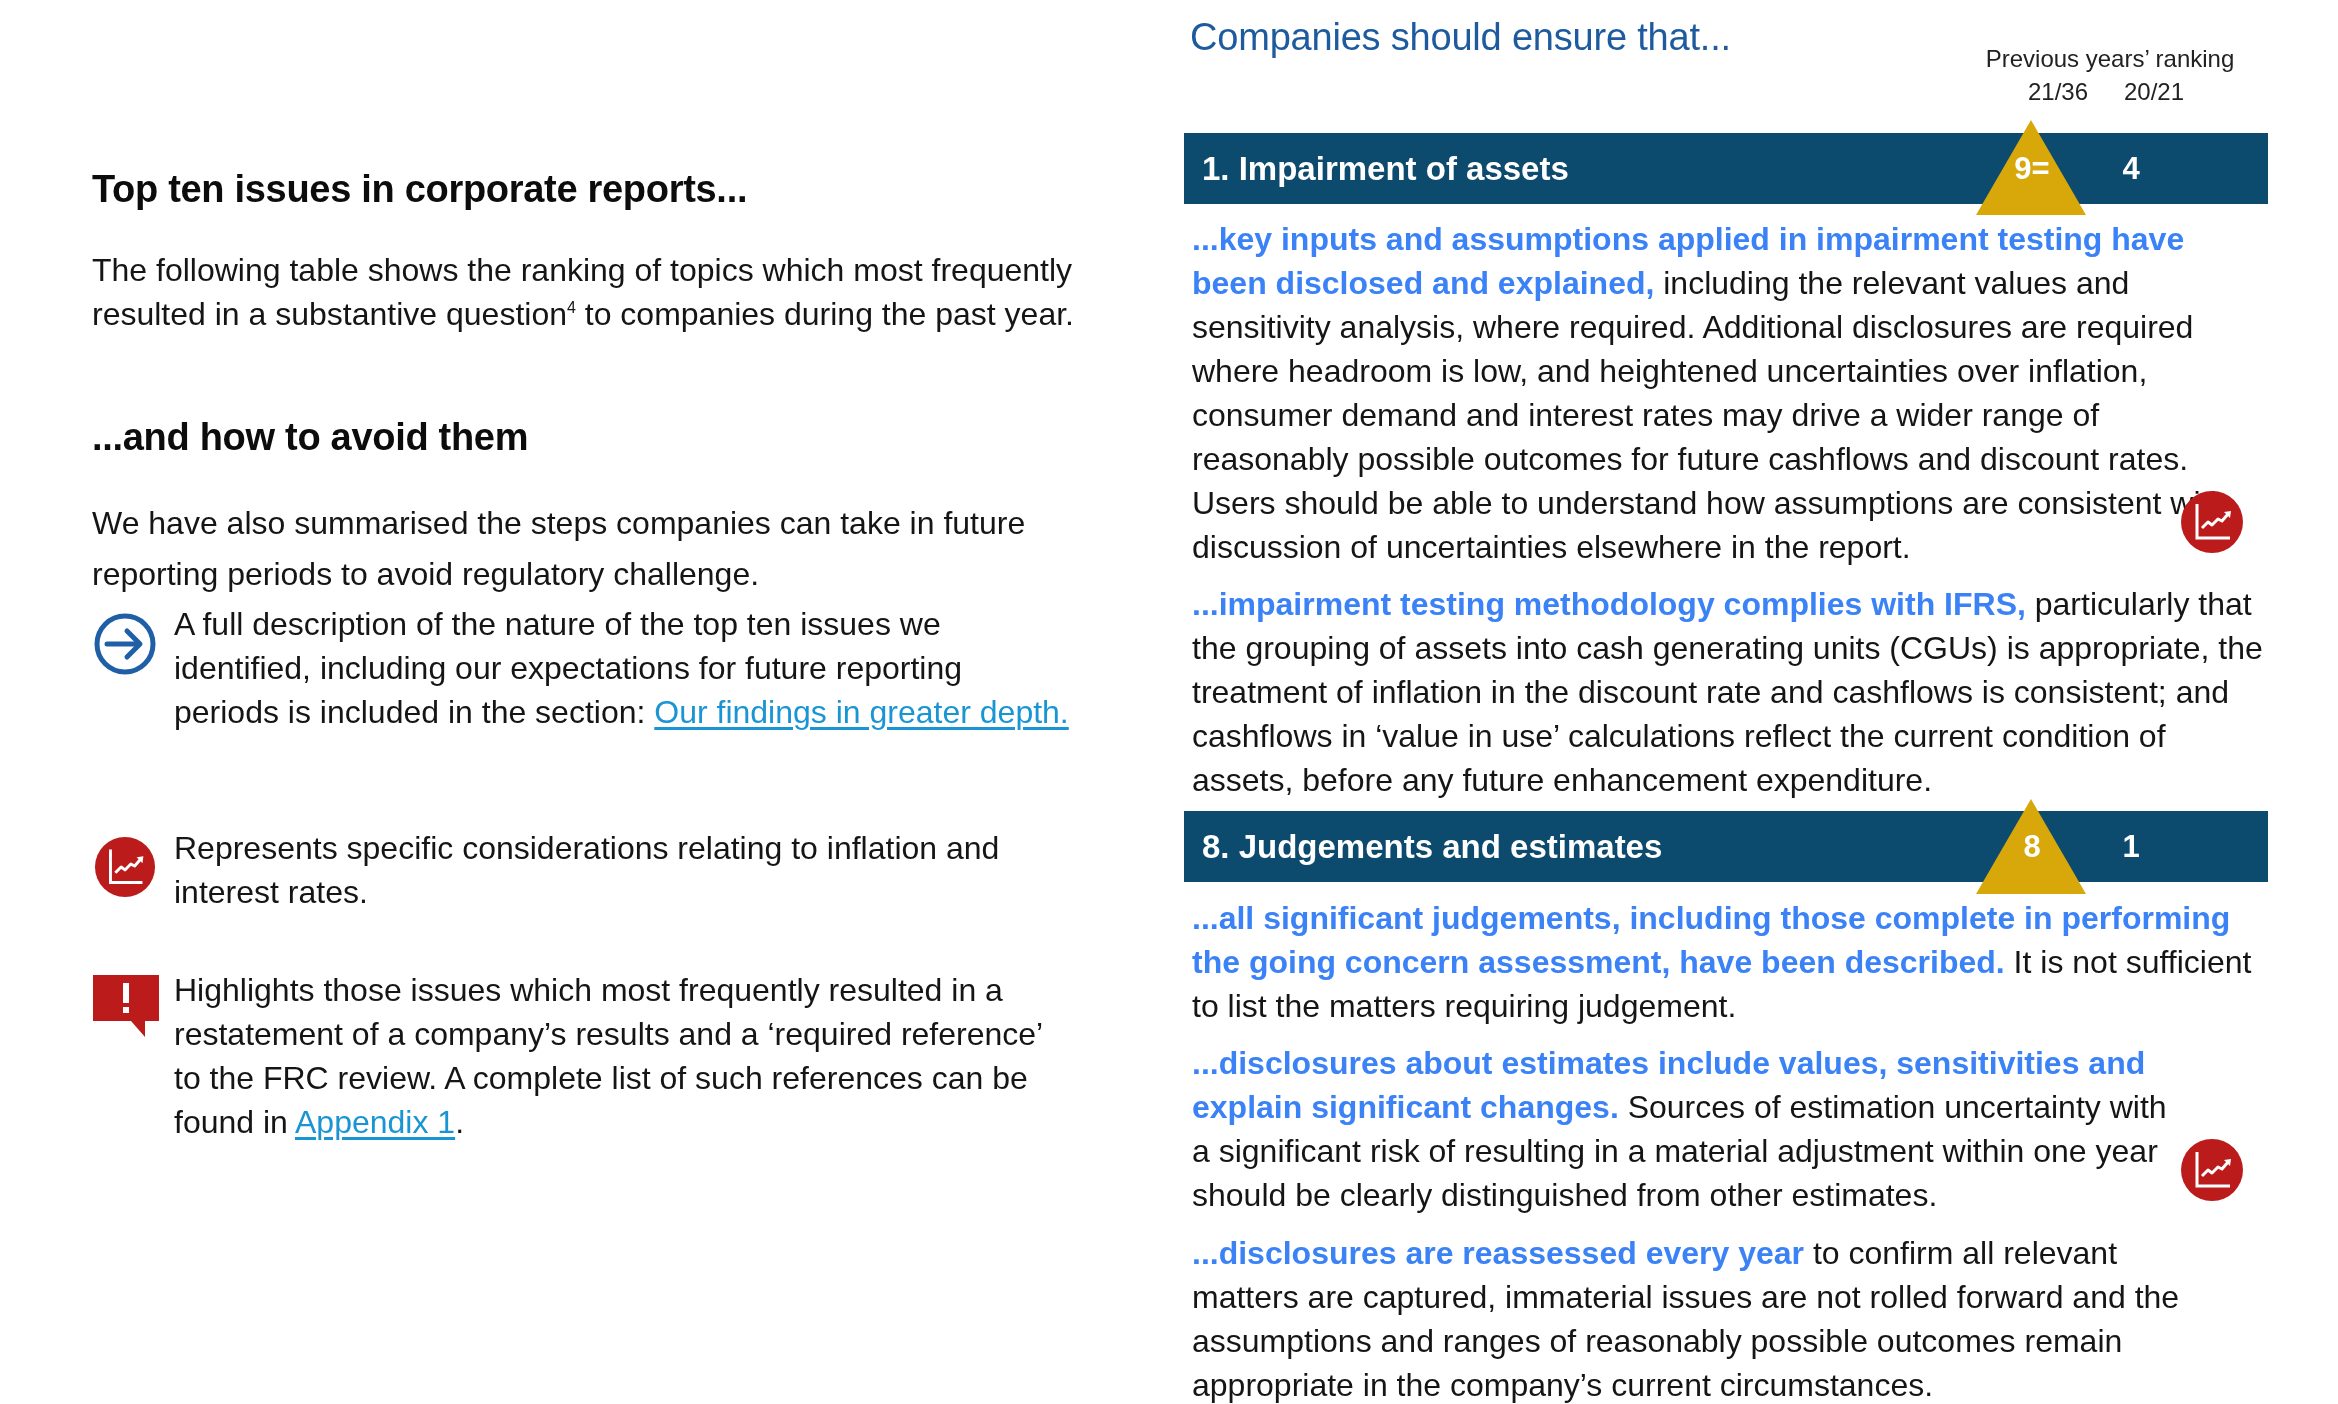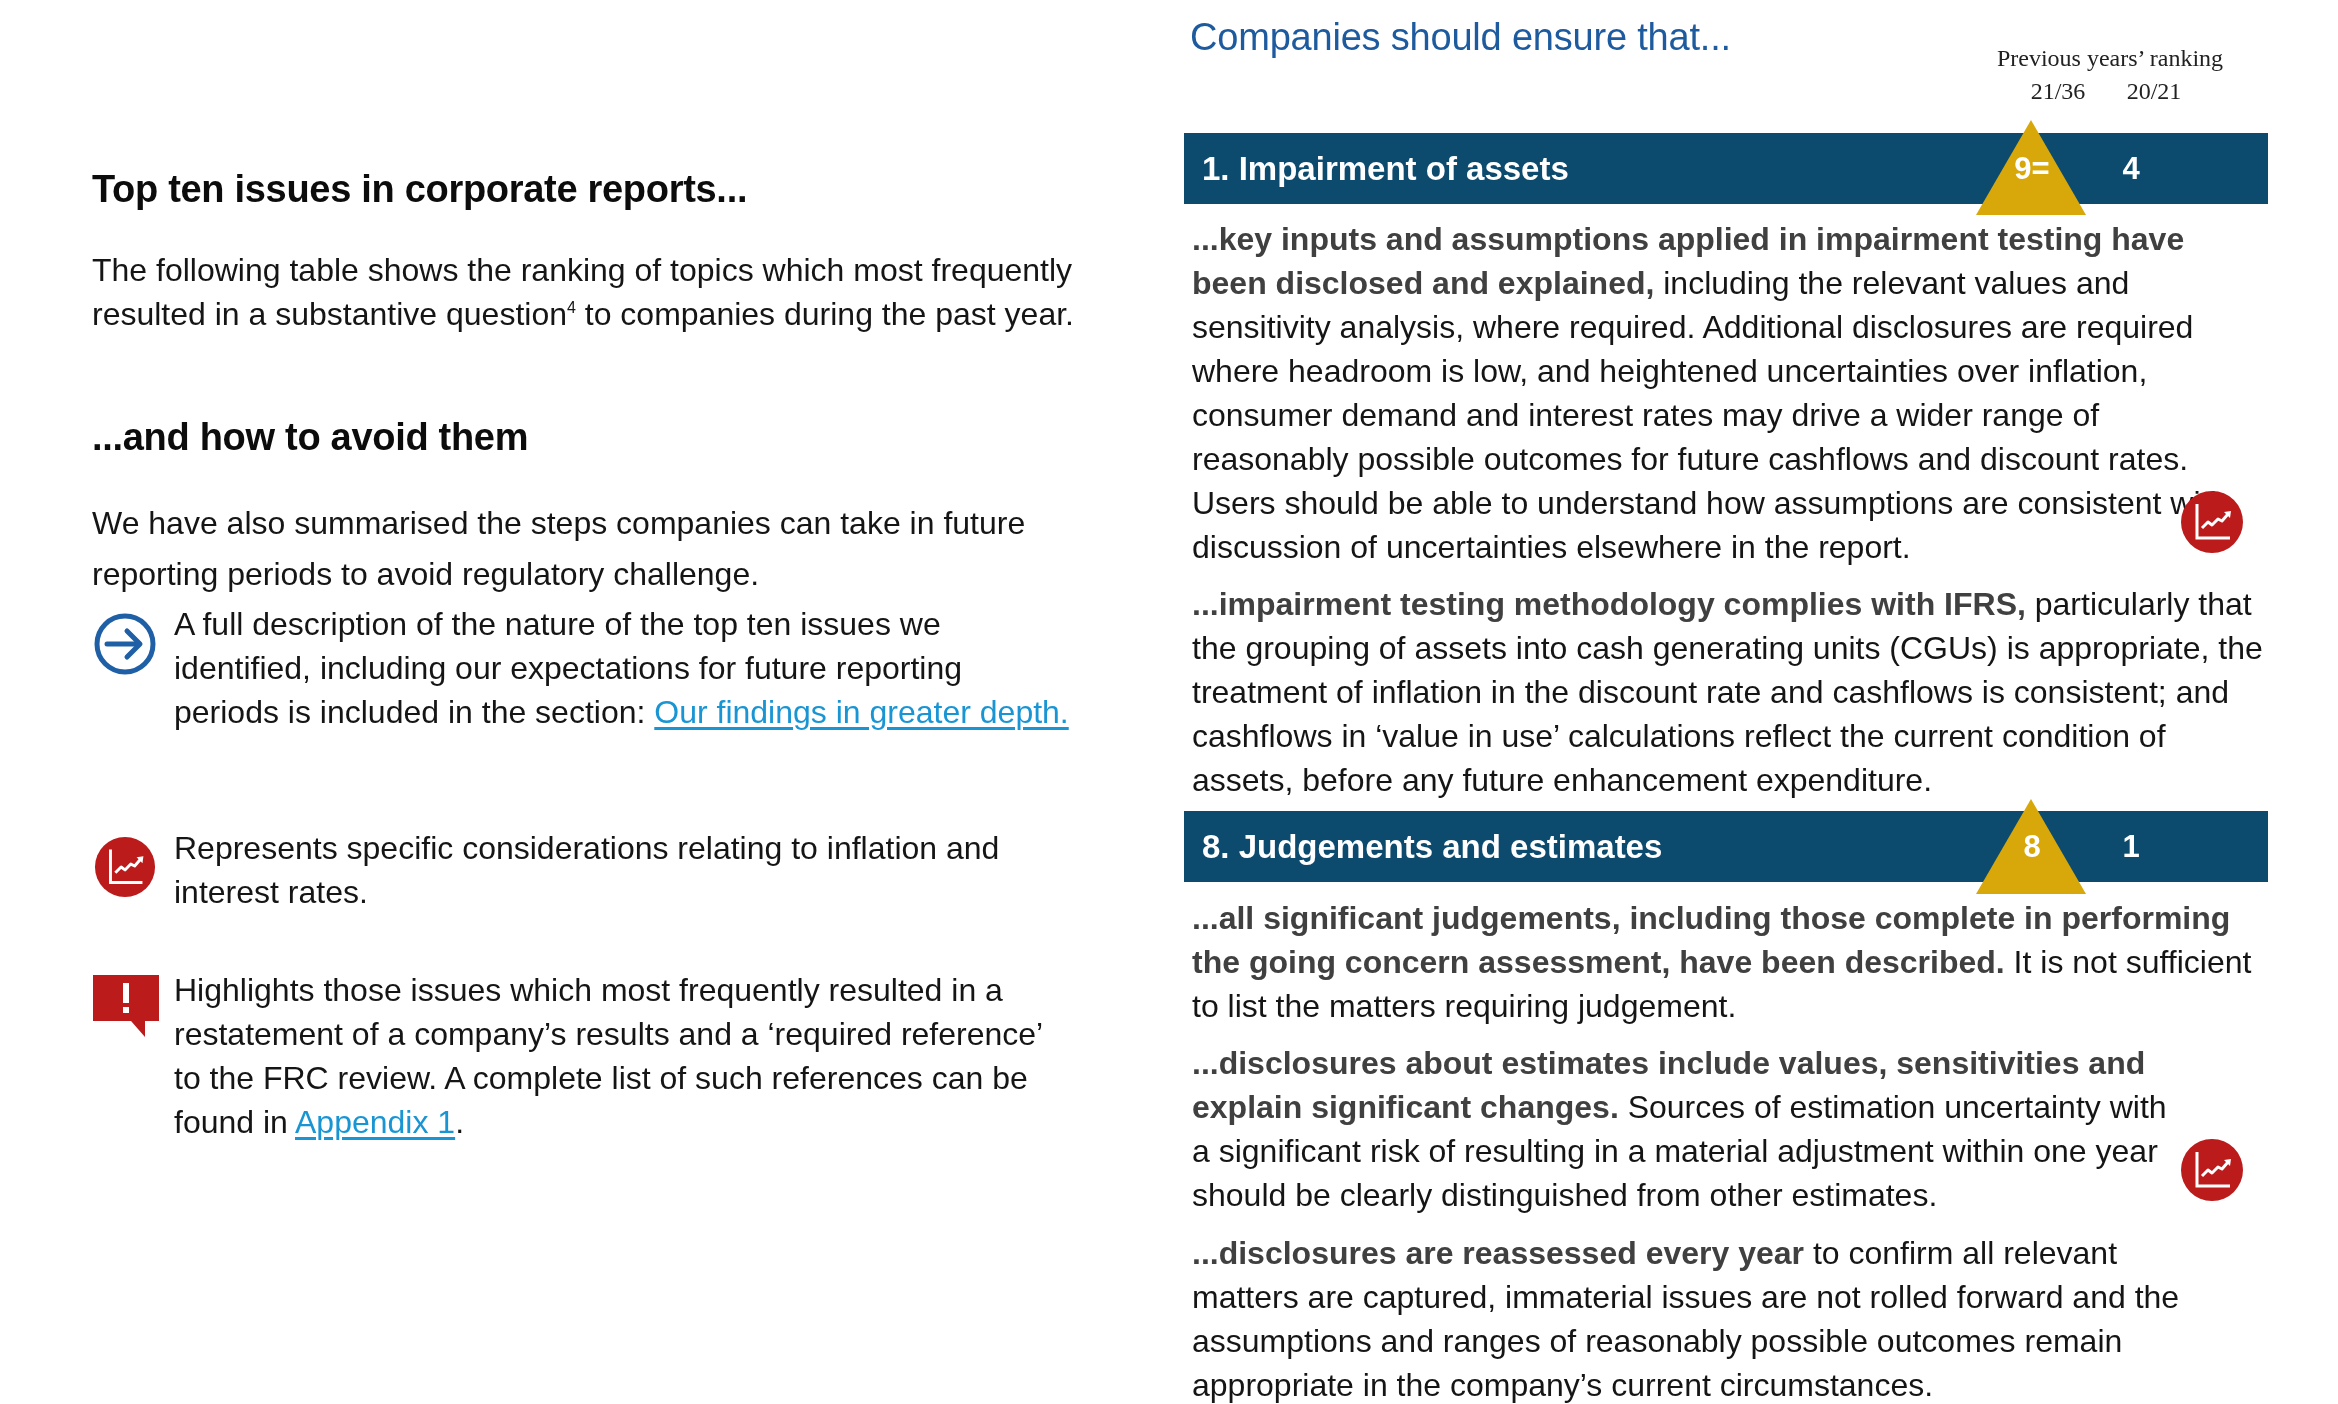--- a/index.html
+++ b/index.html
@@ -9,27 +9,27 @@
   }
   .abs { position: absolute; }
   
   .h2 { font-weight: bold; font-size: 38px; letter-spacing: -0.3px; color: #0c0c0c; }
   .p { font-size: 32px; line-height: 44px; color: #151515; }
   .p sup { font-size: 16px; vertical-align: super; line-height: 0; }
   .link { color: #1a95d4; text-decoration: underline; text-decoration-thickness: 3px; text-underline-offset: 4px; cursor: pointer; }
   .icon { position: absolute; }
   
   .title { font-weight: normal; font-size: 38px; color: #1e5b9e; letter-spacing: -0.2px; }
-  .ranking-hdr { font-size: 24px; color: #222; text-align: center; line-height: 33px; font-family: Liberation Serif, serif; }
+  .ranking-hdr { font-size: 24px; color: #222; text-align: center; line-height: 33px; }
   .bar { position: absolute; background: #0c4a6e; height: 71px; }
   .bar-label { position: absolute; left: 18px; top: 0; line-height: 71px; font-size: 33px; font-weight: bold; color: #ffffff; }
   .tri { position: absolute; width: 0; height: 0; border-left: 55px solid transparent; border-right: 55px solid transparent; border-bottom: 95px solid #d8a80a; }
   .rank { position: absolute; color: #ffffff; font-weight: bold; font-size: 31px; width: 80px; text-align: center; line-height: 71px; }
   .rp { position: absolute; left: 1192px; width: 1080px; font-size: 32px; line-height: 44px; color: #151515; }
-  .rp b { color: #404040; }
+  .rp b { color: #3b82f6; }
   .red-icon { position: absolute; width: 64px; height: 64px; }
 </style>
 </head>
 <body>
 
 <div class="abs h2" style="left:92px; top:168px;">Top ten issues in corporate reports...</div>
 
 <div class="abs p" style="left:92px; top:248px; width:1010px;"><span>The following table shows the ranking of topics which most frequently resulted in a substantive question</span><sup>4</sup><span> to companies during the past year.</span></div>
 
 <div class="abs h2" style="left:92px; top:416px;">...and how to avoid them</div>

